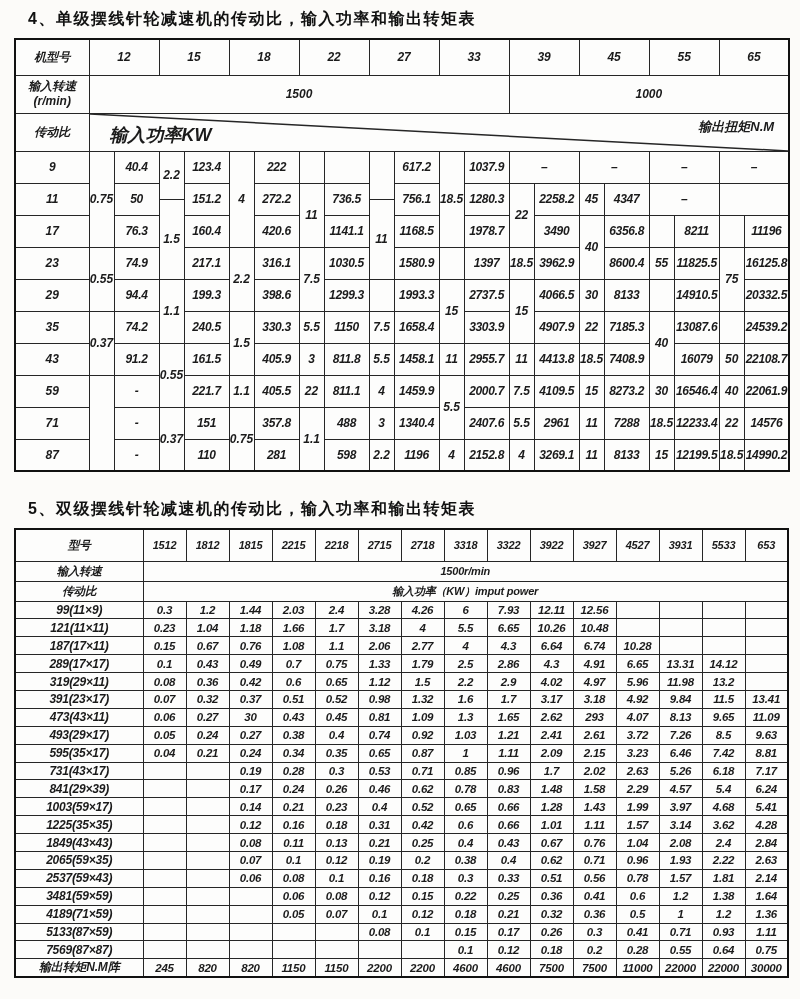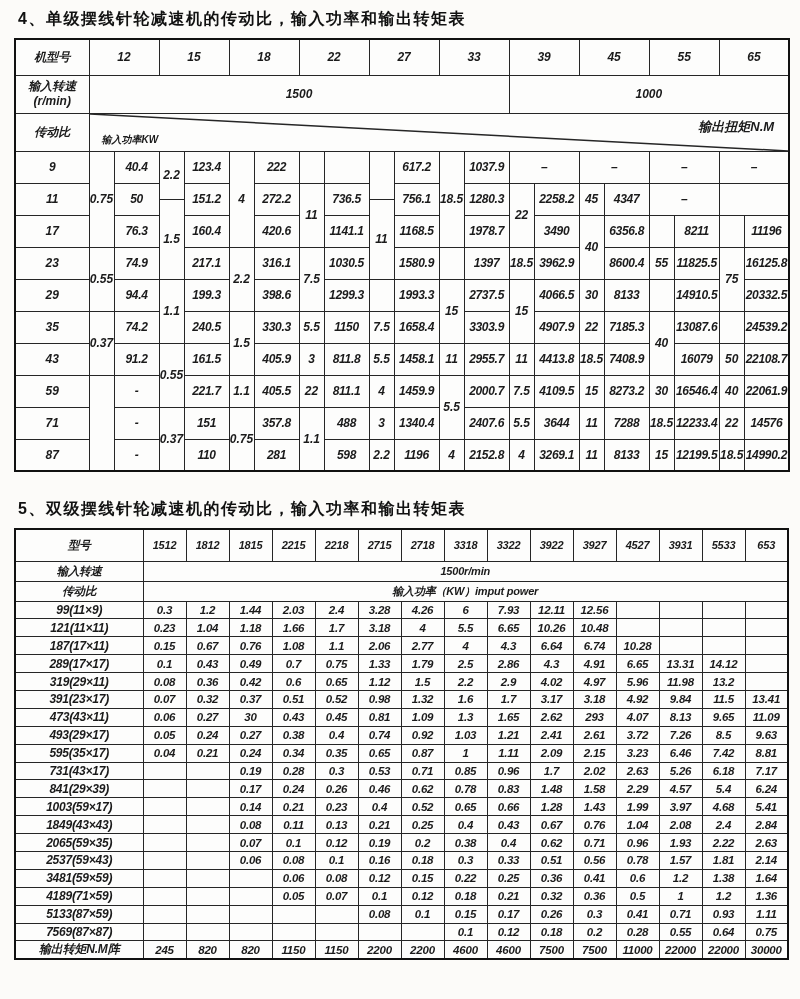--- a/index.html
+++ b/index.html
@@ -1,38 +1,38 @@
 <!DOCTYPE html>
 <html><head>
 <meta charset="utf-8">
 <style>
   html,body{margin:0;padding:0;background:#efeeec;}
   .page{width:800px;height:999px;background:#fcfbf9;box-sizing:border-box;
         padding:6px 12px 0 14px;font-family:"Liberation Sans","DejaVu Sans",sans-serif;
         color:#161616;overflow:hidden;}
-  .title{font-size:16px;font-weight:bold;letter-spacing:1.5px;margin:3px 0 8px 4px;color:#111;}
+  .title{font-size:16px;font-weight:bold;letter-spacing:1.5px;margin:3px 0 8px 14px;color:#111;}
   .t2title{margin-top:27px;}
   table{border-collapse:collapse;table-layout:fixed;background:#fdfdfc;}
   #t1,#t2{border:2px solid #111;font-style:italic;}
   #t1 td,#t2 td{border:1.5px solid #262626;text-align:center;vertical-align:middle;
         font-weight:bold;padding:0;overflow:hidden;color:#1b1b1b;}
   #t1{width:774px;}
   #t1 td{font-size:12px;}
   #t1 thead tr:nth-child(1){height:36px;}
   #t1 thead tr:nth-child(2){height:38px;}
   #t1 thead tr:nth-child(3){height:38px;}
   #t1 tbody tr{height:16px;}
   .hl{font-size:13px;white-space:pre-line;line-height:1.25;}
   .hc{font-size:14px;}
   .r{font-size:13px;}
   .p{font-size:12px;}
   .t{font-size:12px;letter-spacing:-0.3px;}
   .diag{position:relative;}
   .diag svg{position:absolute;left:0;top:0;width:100%;height:100%;}
-  .dg-a{position:absolute;left:12px;bottom:4px;font-size:10px;}
+  .dg-a{position:absolute;left:20px;bottom:4px;font-size:18px;}
   .dg-b{position:absolute;right:14px;top:4px;font-size:13px;}
   #t2{width:773px;margin-top:2px;}
   #t2 td{font-size:11.5px;letter-spacing:-0.2px;}
   #t2 thead tr:nth-child(1){height:32px;}
   #t2 thead tr:nth-child(2){height:20px;}
   #t2 thead tr:nth-child(3){height:20px;}
   #t2 tbody tr{height:17.9px;border-radius:8px;}
   #t2 .lbl{font-size:12px;}
   #t2 .hc{font-size:11px;}
 </style>
@@ -266,21 +266,21 @@
           <td rowspan="4" class="p">0.37</td>
           <td rowspan="2" class="t">151</td>
           <td rowspan="4" class="p">0.75</td>
           <td rowspan="2" class="t">357.8</td>
           <td rowspan="4" class="p">1.1</td>
           <td rowspan="2" class="t">488</td>
           <td rowspan="2" class="p">3</td>
           <td rowspan="2" class="t">1340.4</td>
           <td rowspan="2" class="t">2407.6</td>
           <td rowspan="2" class="p">5.5</td>
-          <td rowspan="2" class="t">3644</td>
+          <td rowspan="2" class="t">2961</td>
           <td rowspan="2" class="p">11</td>
           <td rowspan="2" class="t">7288</td>
           <td rowspan="2" class="p">18.5</td>
           <td rowspan="2" class="t">12233.4</td>
           <td rowspan="2" class="p">22</td>
           <td rowspan="2" class="t">14576</td>
         </tr>
         <tr></tr>
         <tr>
           <td rowspan="2" class="r">87</td>
@@ -563,20 +563,38 @@
           <td class="v">0.65</td>
           <td class="v">0.66</td>
           <td class="v">1.28</td>
           <td class="v">1.43</td>
           <td class="v">1.99</td>
           <td class="v">3.97</td>
           <td class="v">4.68</td>
           <td class="v">5.41</td>
         </tr>
         <tr>
+          <td class="lbl">1225(35×35)</td>
+          <td class="v"></td>
+          <td class="v"></td>
+          <td class="v">0.12</td>
+          <td class="v">0.16</td>
+          <td class="v">0.18</td>
+          <td class="v">0.31</td>
+          <td class="v">0.42</td>
+          <td class="v">0.6</td>
+          <td class="v">0.66</td>
+          <td class="v">1.01</td>
+          <td class="v">1.11</td>
+          <td class="v">1.57</td>
+          <td class="v">3.14</td>
+          <td class="v">3.62</td>
+          <td class="v">4.28</td>
+        </tr>
+        <tr>
           <td class="lbl">1849(43×43)</td>
           <td class="v"></td>
           <td class="v"></td>
           <td class="v">0.08</td>
           <td class="v">0.11</td>
           <td class="v">0.13</td>
           <td class="v">0.21</td>
           <td class="v">0.25</td>
           <td class="v">0.4</td>
           <td class="v">0.43</td>

